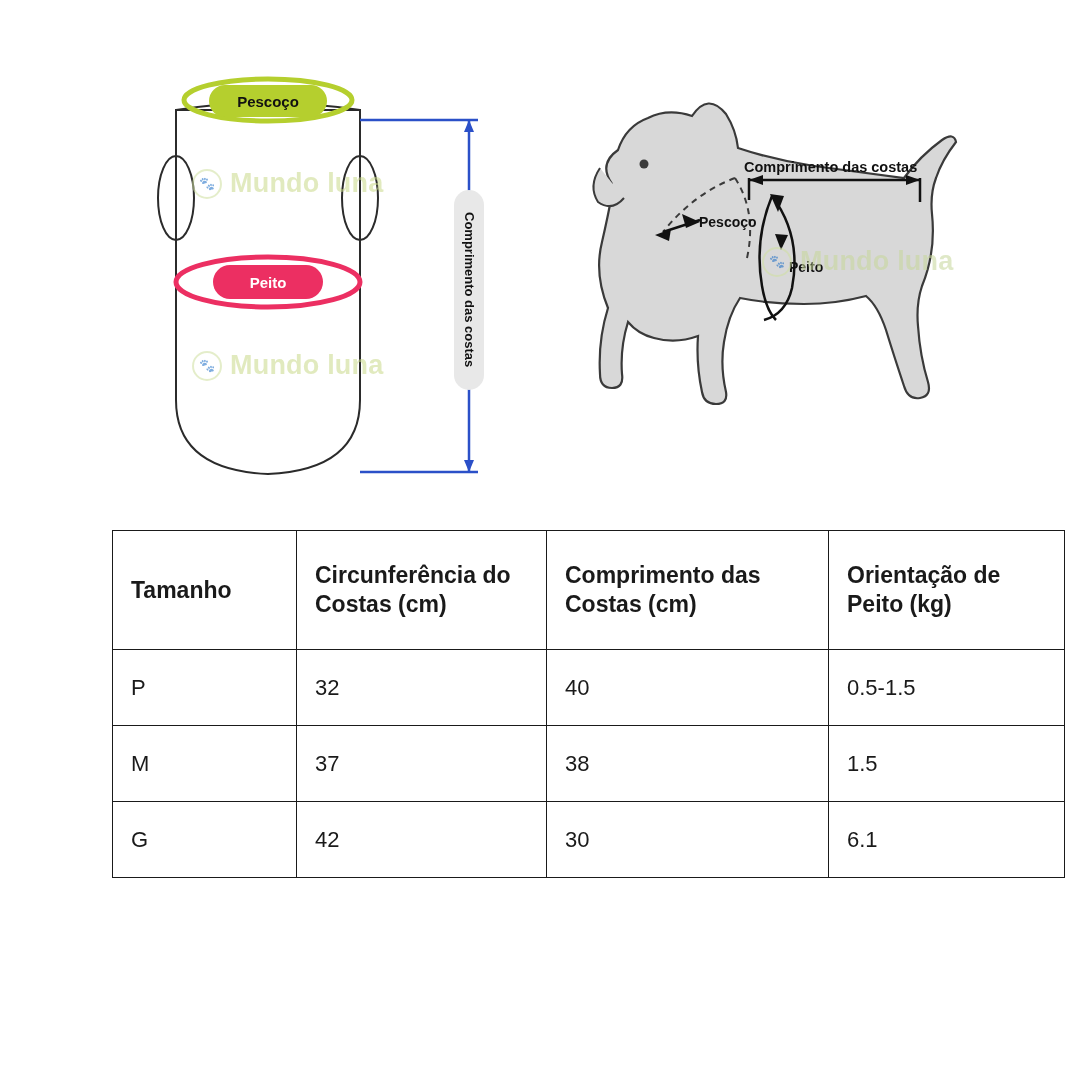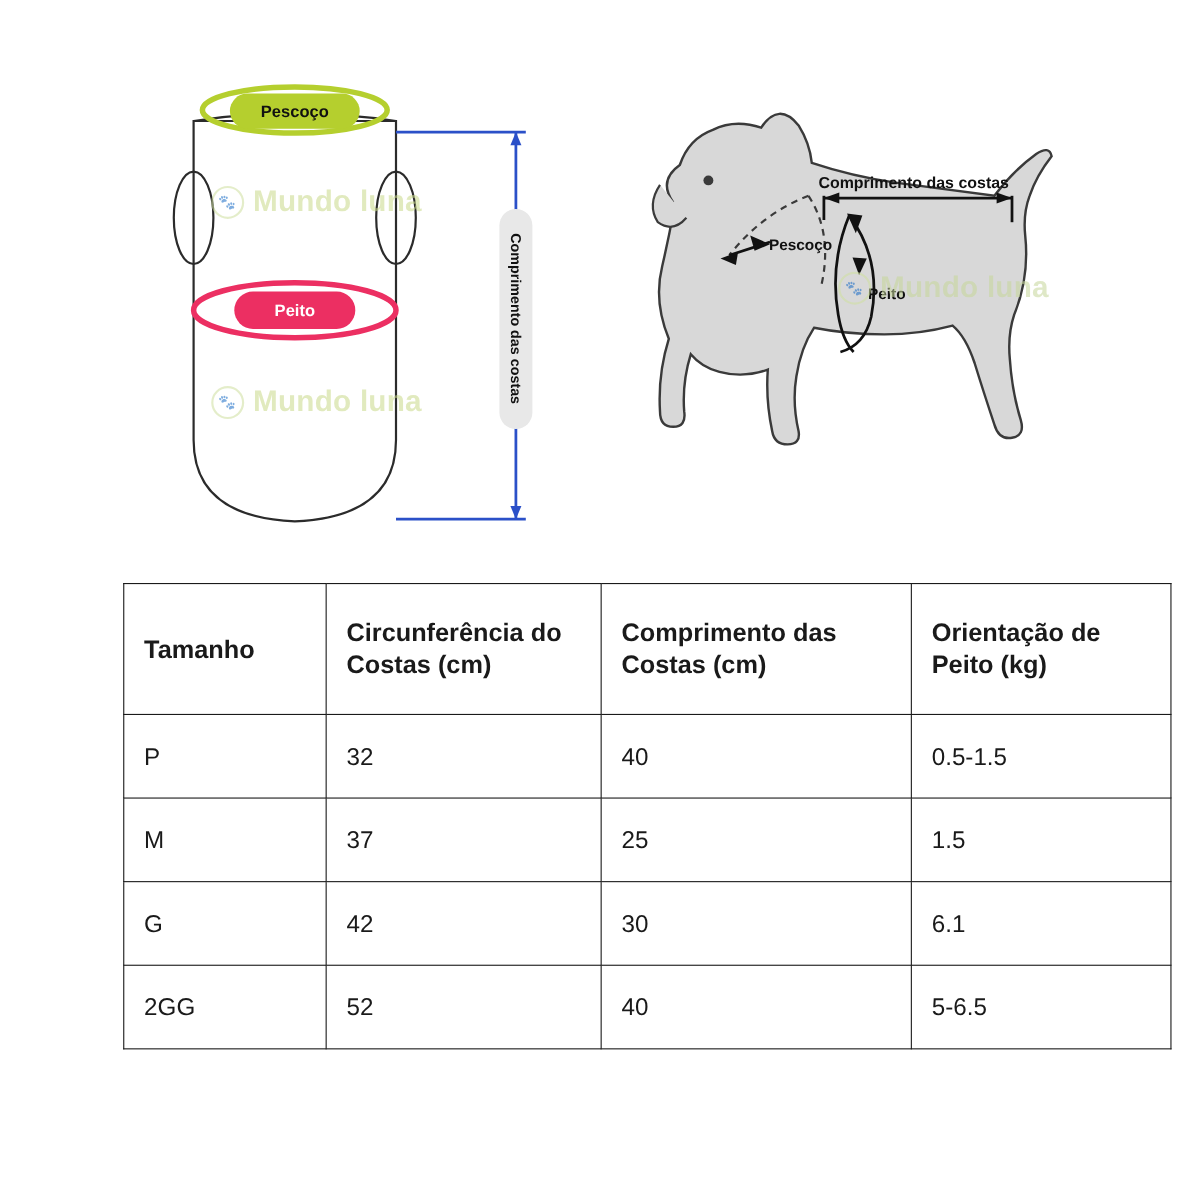--- a/index.html
+++ b/index.html
@@ -308,32 +308,26 @@
       <tbody>
         <tr>
           <td>P</td>
           <td>32</td>
           <td>40</td>
           <td>0.5-1.5</td>
         </tr>
         <tr>
           <td>M</td>
           <td>37</td>
-          <td>25</td>
+          <td>38</td>
           <td>1.5</td>
         </tr>
         <tr>
           <td>G</td>
           <td>42</td>
           <td>30</td>
           <td>6.1</td>
         </tr>
-        <tr>
-          <td>2GG</td>
-          <td>52</td>
-          <td>40</td>
-          <td>5-6.5</td>
-        </tr>
       </tbody>
     </table>
   </div>
 
 </div>
 
 </body></html>

